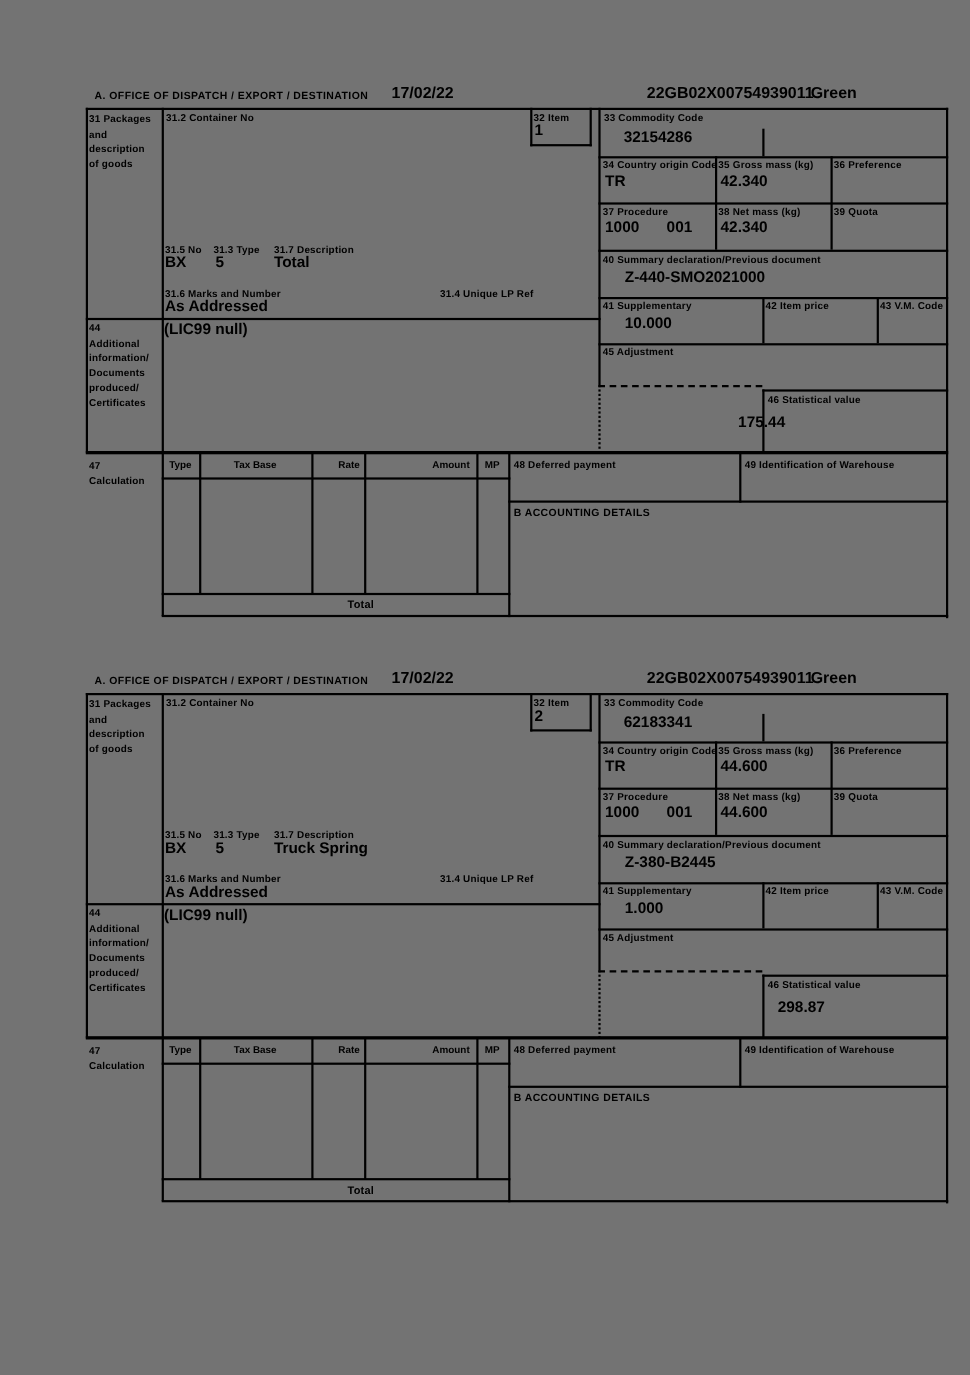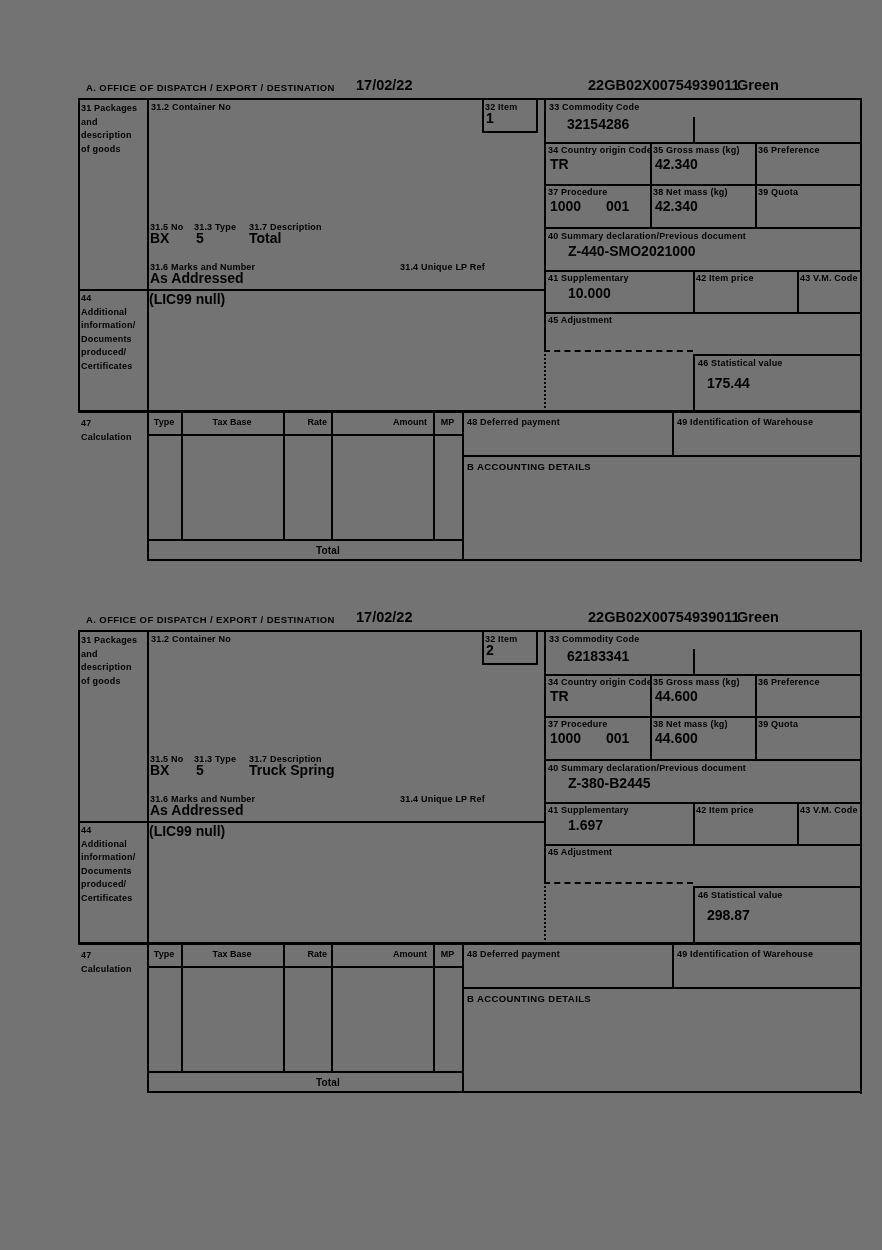--- a/index.html
+++ b/index.html
@@ -113,21 +113,21 @@
     <span class="lbl" style="left:3px;top:212px;width:64px;">44
 Additional
 information/
 Documents
 produced/
 Certificates</span>
     <span class="val" style="left:71px;top:211px;">(LIC99 null)</span>
 
     <span class="lbl" style="left:470px;top:234px;">45 Adjustment</span>
     <span class="lbl" style="left:620px;top:277px;">46 Statistical value</span>
-    <span class="val" style="left:629px;top:295px;">175.44</span>
+    <span class="val" style="left:593px;top:295px;">175.44</span>
 
     <span class="lbl" style="left:3px;top:337px;width:64px;">47
 Calculation</span>
     <span class="th" style="left:69px;width:34px;text-align:center;">Type</span>
     <span class="th" style="left:103px;width:102px;text-align:center;">Tax Base</span>
     <span class="th" style="left:205px;width:44px;text-align:right;">Rate</span>
     <span class="th" style="left:253px;width:96px;text-align:right;">Amount</span>
     <span class="th" style="left:355px;width:29px;text-align:center;">MP</span>
     <span class="lbl" style="left:389px;top:336px;">48 Deferred payment</span>
     <span class="lbl" style="left:599px;top:336px;">49 Identification of Warehouse</span>
@@ -214,21 +214,21 @@
     <span class="val" style="left:171px;top:150px;">Truck Spring</span>
 
     <span class="lbl" style="left:470px;top:150px;">40 Summary declaration/Previous document</span>
     <span class="val" style="left:490px;top:163px;">Z-380-B2445</span>
 
     <span class="lbl" style="left:72px;top:181px;">31.6 Marks and Number</span>
     <span class="lbl" style="left:322px;top:181px;">31.4 Unique LP Ref</span>
     <span class="val" style="left:72px;top:190px;">As Addressed</span>
 
     <span class="lbl" style="left:470px;top:192px;">41 Supplementary</span>
-    <span class="val" style="left:490px;top:205px;">1.697</span>
+    <span class="val" style="left:490px;top:205px;">1.000</span>
     <span class="lbl" style="left:618px;top:192px;">42 Item price</span>
     <span class="lbl" style="left:722px;top:192px;">43 V.M. Code</span>
 
     <span class="lbl" style="left:3px;top:212px;width:64px;">44
 Additional
 information/
 Documents
 produced/
 Certificates</span>
     <span class="val" style="left:71px;top:211px;">(LIC99 null)</span>

